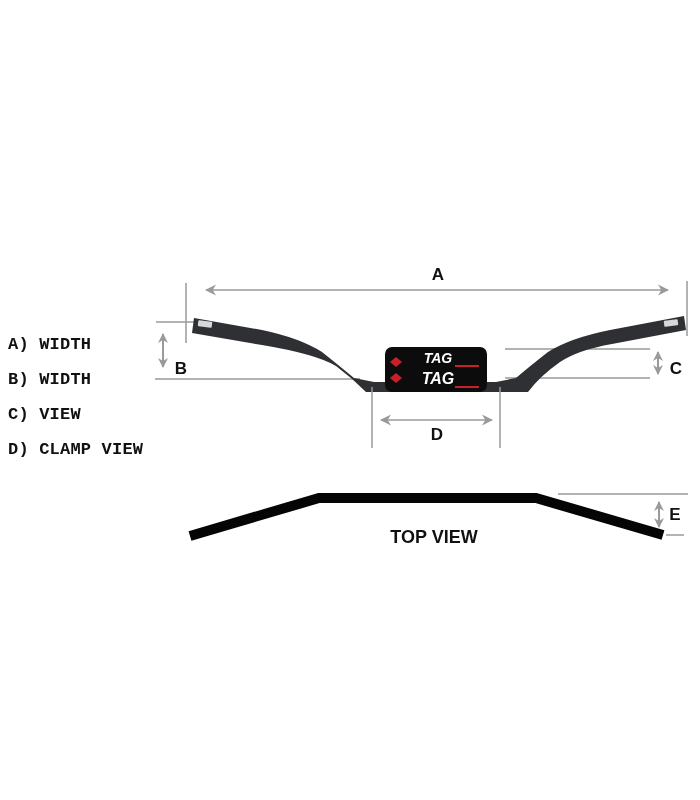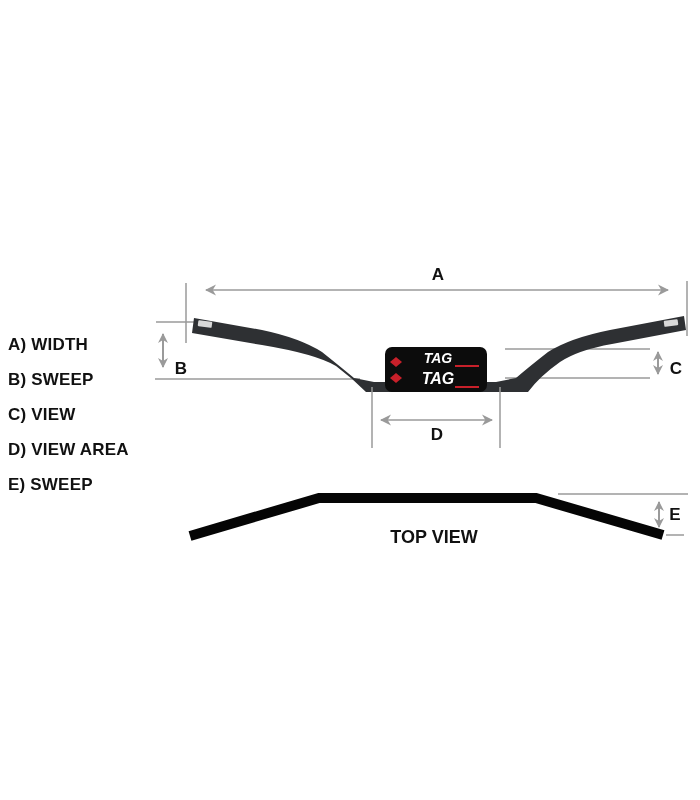--- a/index.html
+++ b/index.html
@@ -1,34 +1,33 @@
 <!DOCTYPE html>
 <html><head>
 <meta charset="utf-8">
 <style>
   html, body { margin: 0; padding: 0; background: #ffffff; }
   body { width: 700px; height: 800px; position: relative; overflow: hidden;
          font-family: "Liberation Sans", sans-serif; }
   .legend { position: absolute; left: 8px; top: 333px; margin: 0; padding: 0; list-style: none; }
   .legend li { font-size: 17px; font-weight: bold; color: #111111; height: 35px; line-height: 24px;
-               letter-spacing: 0.2px; }
+               letter-spacing: 0.2px; font-family: Liberation Mono, monospace; }
   svg { position: absolute; left: 0; top: 0; }
   .dimlabel { font-family: "Liberation Sans", sans-serif; font-weight: bold; font-size: 17px; fill: #111111; }
   .topview { font-family: "Liberation Sans", sans-serif; font-weight: bold; font-size: 18px; fill: #111111; }
   .brand { font-family: "Liberation Sans", sans-serif; font-weight: bold; font-style: italic; fill: #ffffff; }
 </style>
 </head>
 <body>
 
 <ul class="legend">
   <li>A) WIDTH</li>
-  <li>B) SWEEP</li>
+  <li>B) WIDTH</li>
   <li>C) VIEW</li>
-  <li>D) VIEW AREA</li>
-  <li>E) SWEEP</li>
+  <li>D) CLAMP VIEW</li>
 </ul>
 
 <svg width="700" height="800" viewBox="0 0 700 800">
   <defs>
     <marker id="arr" viewBox="0 0 10 10" refX="9" refY="5" markerWidth="7" markerHeight="7" orient="auto-start-reverse">
       <path d="M0,0 L10,5 L0,10 L3,5 z" fill="#9a9a9a"></path>
     </marker>
     <marker id="arrs" viewBox="0 0 10 10" refX="9" refY="5" markerWidth="5" markerHeight="5" orient="auto-start-reverse">
       <path d="M0,0 L10,5 L0,10 L3,5 z" fill="#9a9a9a"></path>
     </marker>

